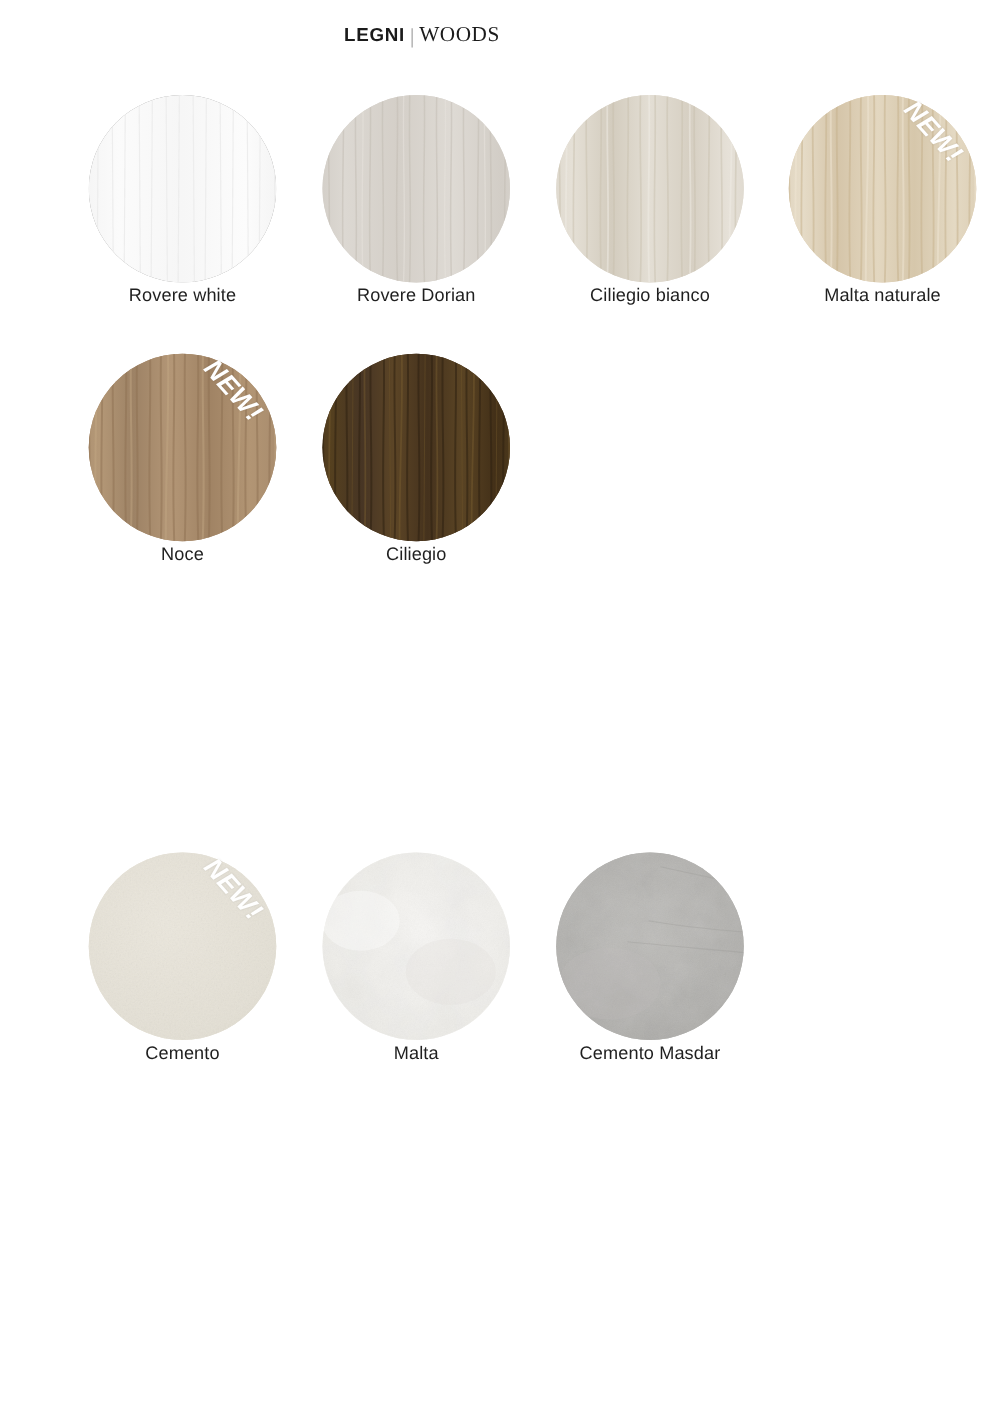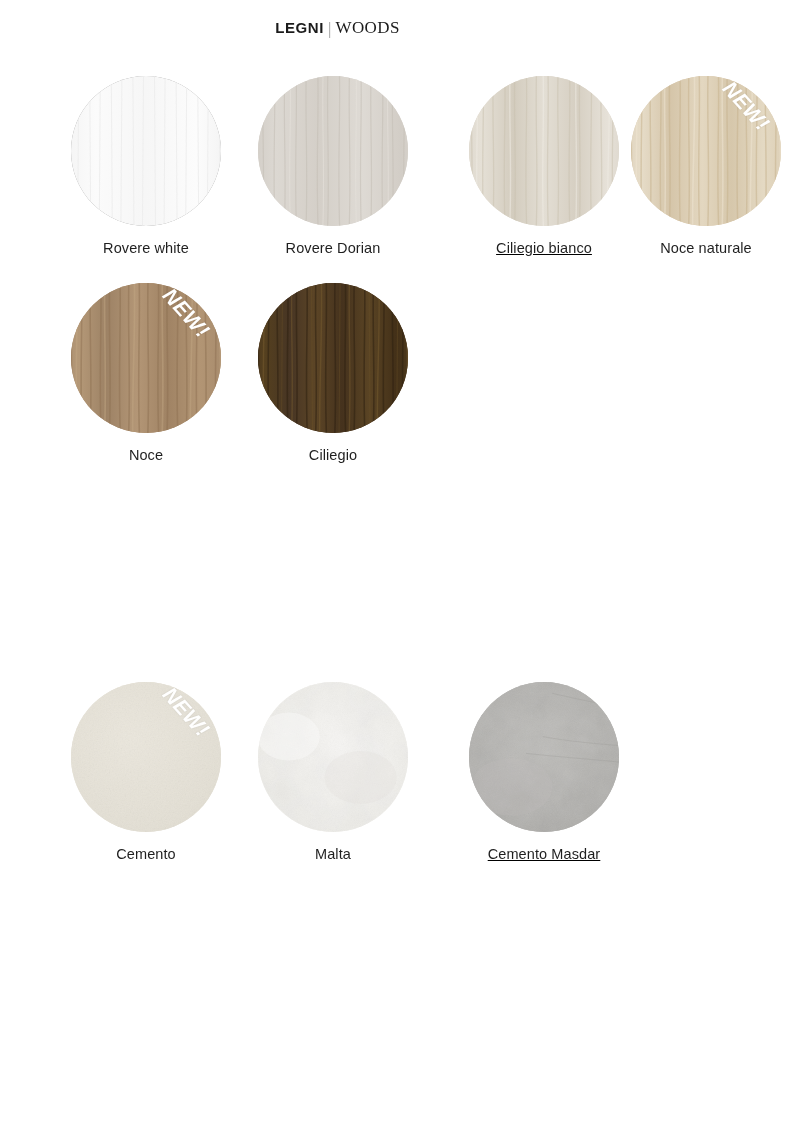--- a/index.html
+++ b/index.html
@@ -71,21 +71,21 @@
     inset: 0;
     border-radius: 50%;
     overflow: hidden;
     background-color: #ddd;
   }
   .disc .grain {
     position: absolute;
     inset: -10%;
   }
   .swatch-label {
-    margin-top: 14px;
+    margin-top: 3px;
     text-align: center;
     font-family: "Liberation Sans", sans-serif;
     font-size: 14.5px;
     font-weight: 400;
     color: #1f1f1f;
     letter-spacing: 0.1px;
     white-space: nowrap;
   }
 
   
@@ -102,21 +102,21 @@
     letter-spacing: 0.5px;
     color: #ffffff;
     text-shadow: 0 0 2px rgba(0,0,0,0.10);
     pointer-events: none;
     z-index: 3;
   }
 
   
   .col-1 { left: 71px; }
   .col-2 { left: 258px; }
-  .col-3 { left: 469px; text-decoration: underline; }
+  .col-3 { left: 445px; }
   .col-4 { left: 631px; }
 
   .row-w1 { top: 76px; }
   .row-w2 { top: 283px; }
   .row-t1 { top: 682px; }
 </style>
 </head>
 <body>
 
 <div class="page">
@@ -296,21 +296,21 @@
               <path d="M41 0 C39 40, 43 92, 40 150"></path>
             <path d="M65 0 C67 46, 63 96, 64 150"></path>
               <path d="M89 0 C87 42, 91 90, 88 150"></path>
             <path d="M113 0 C115 44, 111 94, 112 150"></path>
               <path d="M137 0 C135 40, 139 92, 136 150"></path>
           </g>
         </svg>
       </div>
       <div class="new-badge">NEW!</div>
     </div>
-    <div class="swatch-label">Noce naturale</div>
+    <div class="swatch-label">Malta naturale</div>
   </div>
 
   <div class="swatch col-1 row-w2">
     <div class="disc-wrap">
       <div class="disc" style="background:#a98d6e;">
         <svg class="grain" viewBox="0 0 150 150" preserveAspectRatio="none">
           <defs>
             <linearGradient id="g-no" x1="0" y1="0" x2="1" y2="0">
               <stop offset="0%" stop-color="#a78b6c"></stop>
               <stop offset="13%" stop-color="#b49877"></stop>

